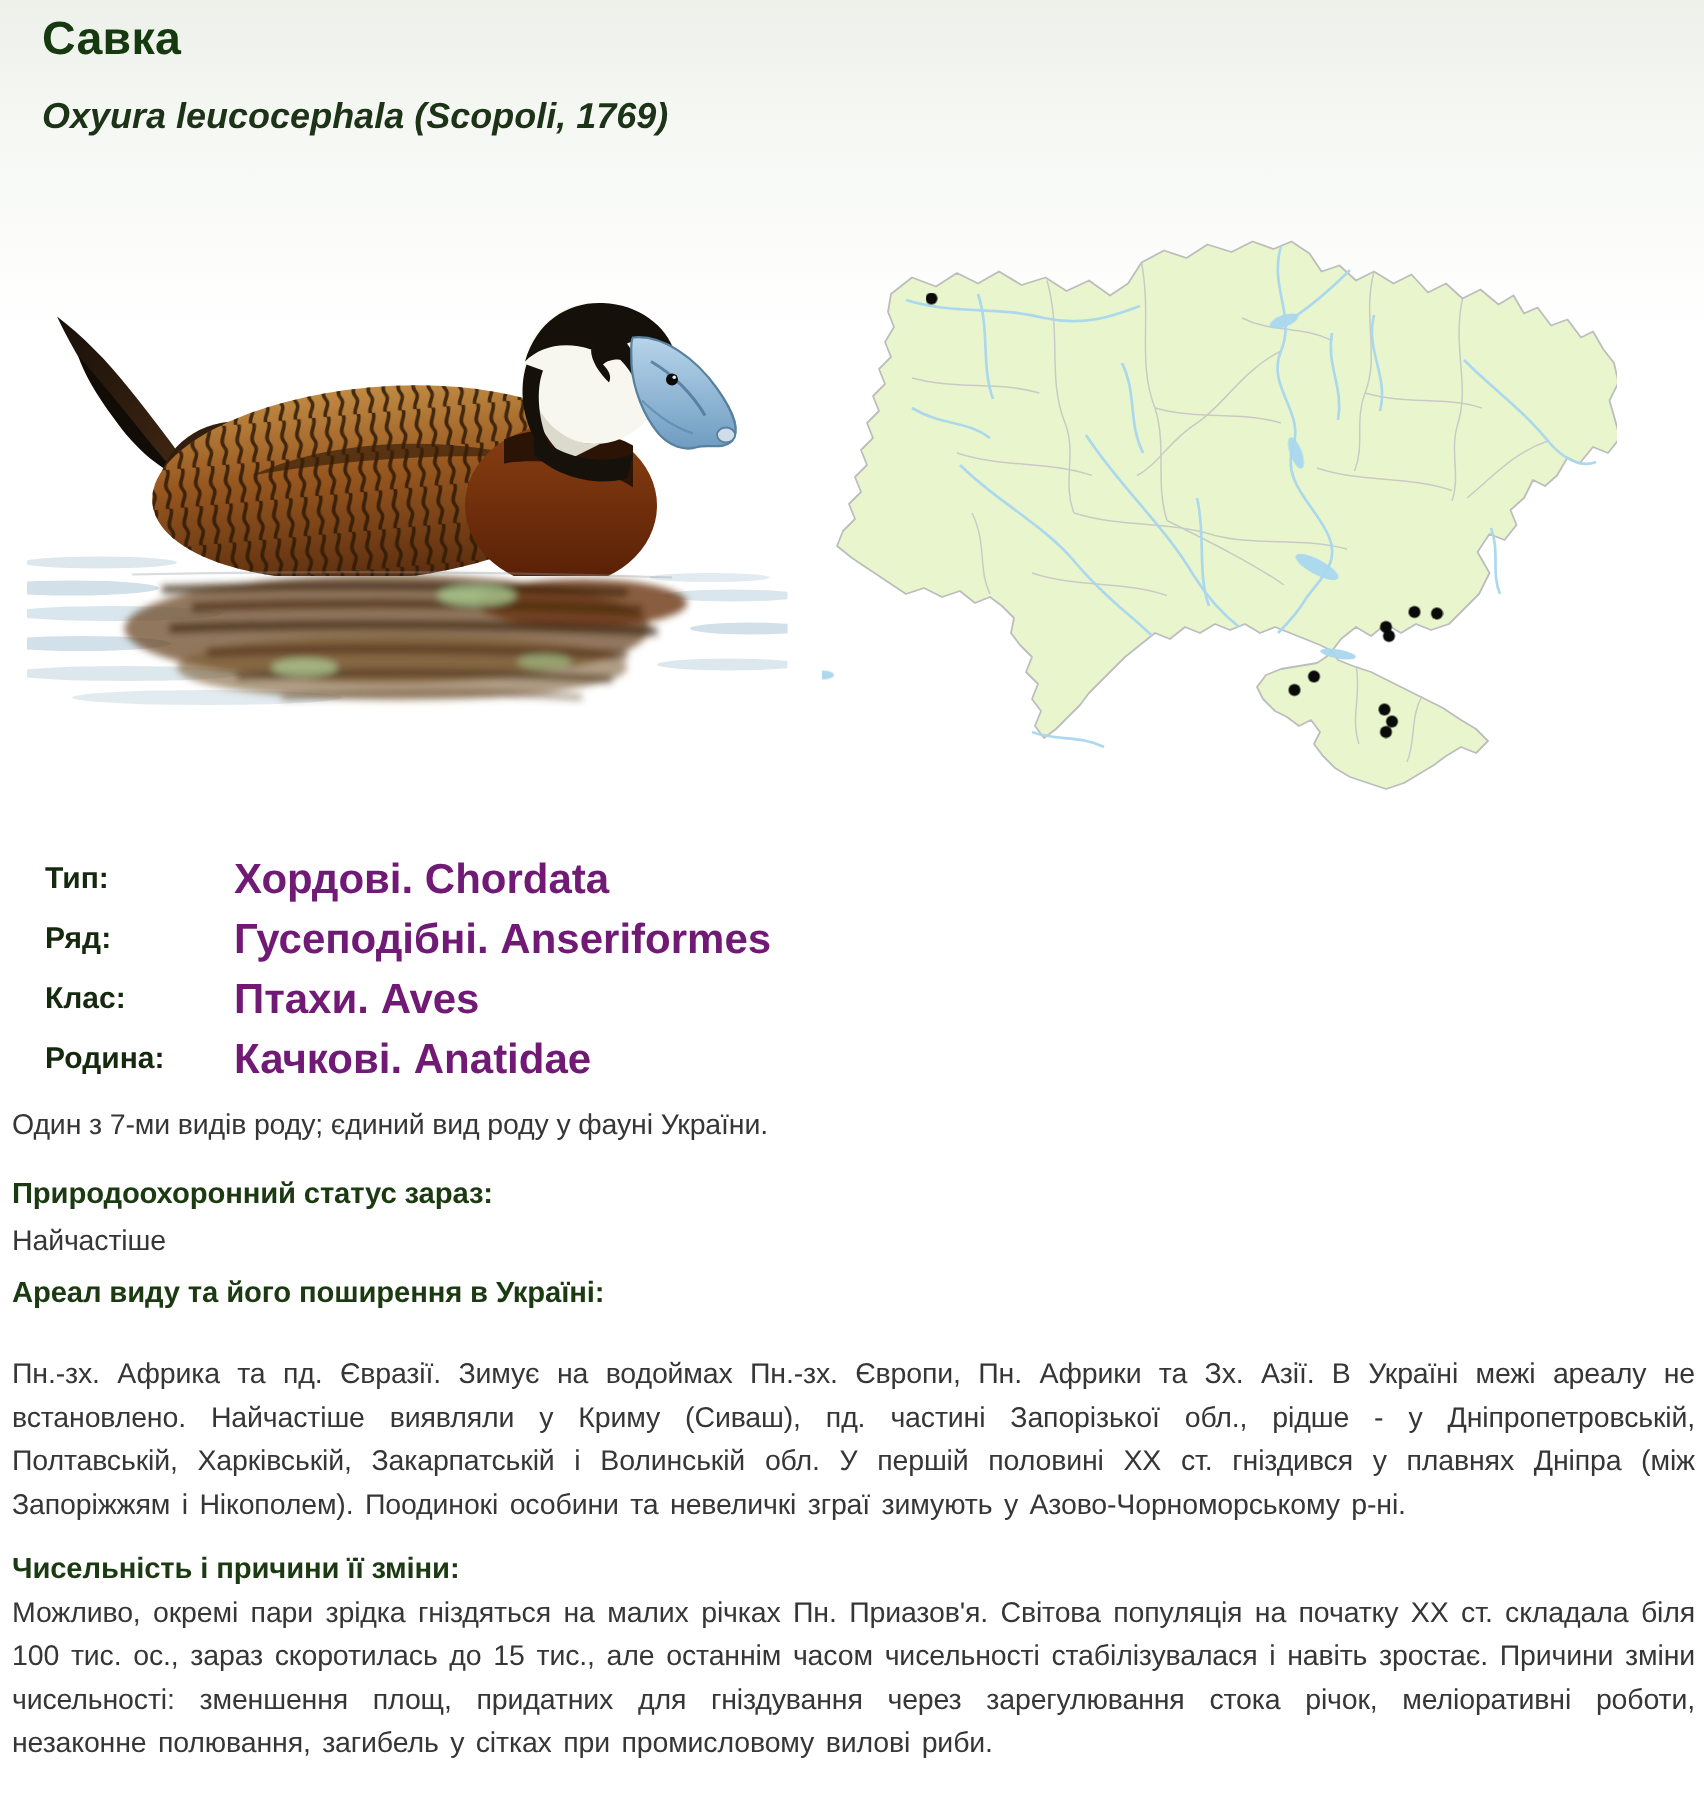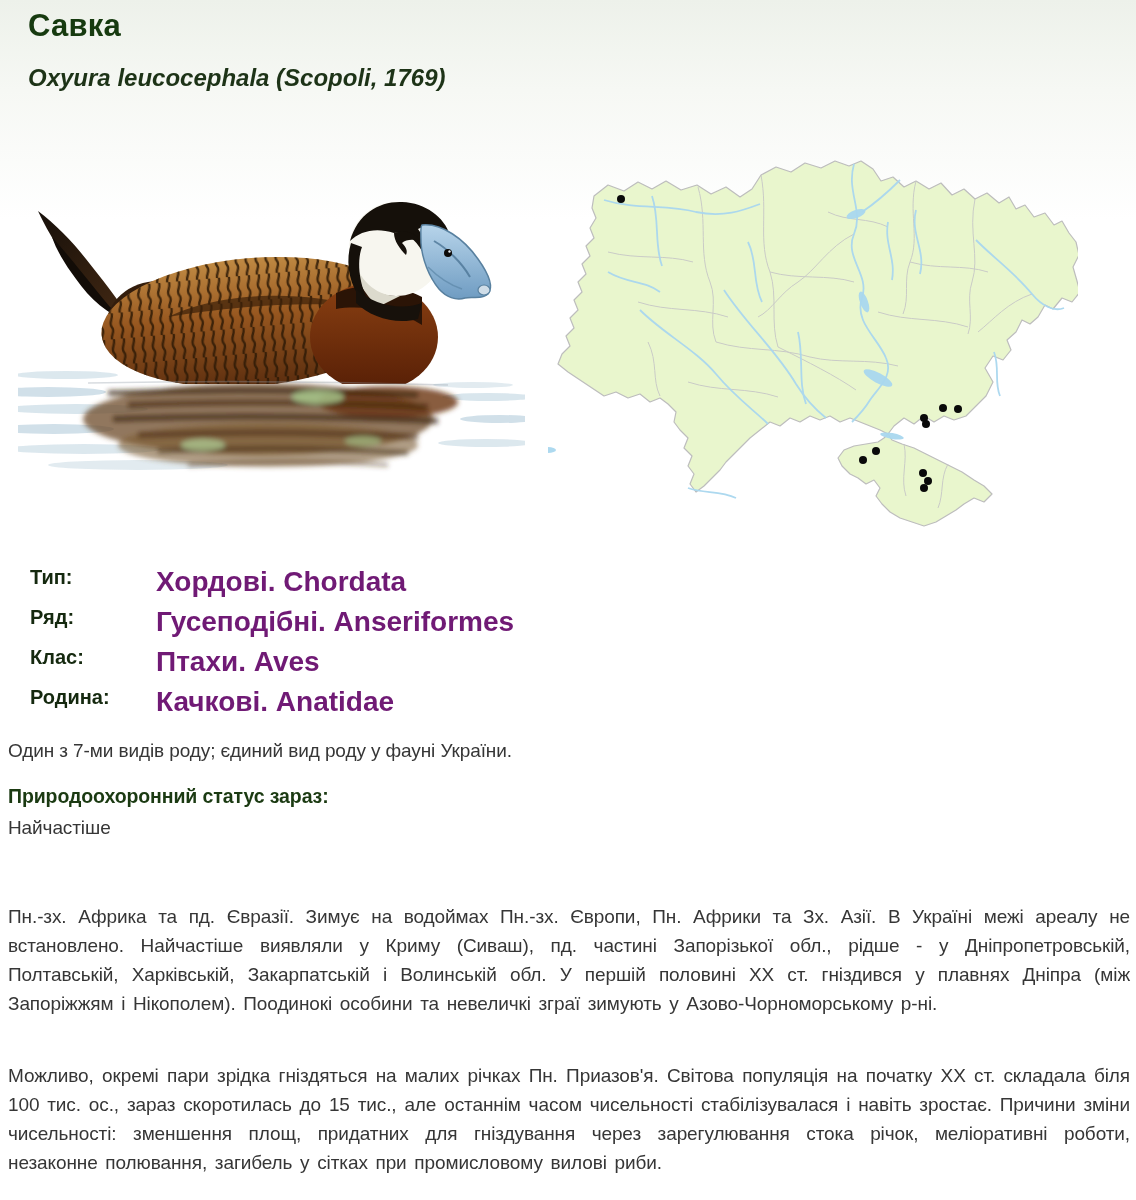--- a/index.html
+++ b/index.html
@@ -16,21 +16,21 @@
   }
   .sciname{
     position:absolute;left:28px;top:64px;
     font-size:24px;font-weight:bold;font-style:italic;color:#1d3317;
   }
 
   .duck-fig{position:absolute;left:18px;top:197px;width:507px;height:278px;}
   .map-fig{position:absolute;left:548px;top:152px;width:530px;height:390px;}
 
   .taxonomy{position:absolute;left:30px;top:566px;}
-  .tax-row{display:flex;height:40px;}
+  .tax-row{display:flex;height:40px;align-items:center;}
   .tax-label{width:126px;font-size:20px;font-weight:bold;color:#15290f;}
   .tax-value{font-size:28px;font-weight:bold;color:#701a75;}
 
   .intro{
     position:absolute;left:8px;top:740px;width:1122px;
     font-size:19px;color:#363636;letter-spacing:-0.1px;
   }
   .sec-head{
     position:absolute;left:8px;width:1122px;
     font-size:19.5px;font-weight:bold;color:#1b3a12;letter-spacing:-0.1px;
@@ -247,17 +247,19 @@
       <span class="tax-label">Родина:</span>
       <span class="tax-value">Качкові. Anatidae</span>
     </div>
   </div>
 
   <div class="intro">Один з 7-ми видів роду; єдиний вид роду у фауні України.</div>
 
   <div class="sec-head h-status">Природоохоронний статус зараз:</div>
   <div class="sec-body b-status">Найчастіше</div>
 
+  <div class="sec-head h-areal">Ареал виду та його поширення в Україні:</div>
   <div class="sec-body b-areal">Пн.-зх. Африка та пд. Євразії. Зимує на водоймах Пн.-зх. Європи, Пн. Африки та Зх. Азії. В Україні межі ареалу не встановлено. Найчастіше виявляли у Криму (Сиваш), пд. частині Запорізької обл., рідше - у Дніпропетровській, Полтавській, Харківській, Закарпатській і Волинській обл. У першій половині XX ст. гніздився у плавнях Дніпра (між Запоріжжям і Нікополем). Поодинокі особини та невеличкі зграї зимують у Азово-Чорноморському р-ні.</div>
 
+  <div class="sec-head h-number">Чисельність і причини її зміни:</div>
   <div class="sec-body b-number">Можливо, окремі пари зрідка гніздяться на малих річках Пн. Приазов'я. Світова популяція на початку XX ст. складала біля 100 тис. ос., зараз скоротилась до 15 тис., але останнім часом чисельності стабілізувалася і навіть зростає. Причини зміни чисельності: зменшення площ, придатних для гніздування через зарегулювання стока річок, меліоративні роботи, незаконне полювання, загибель у сітках при промисловому вилові риби.</div>
 
 </div>
 
 </body></html>

